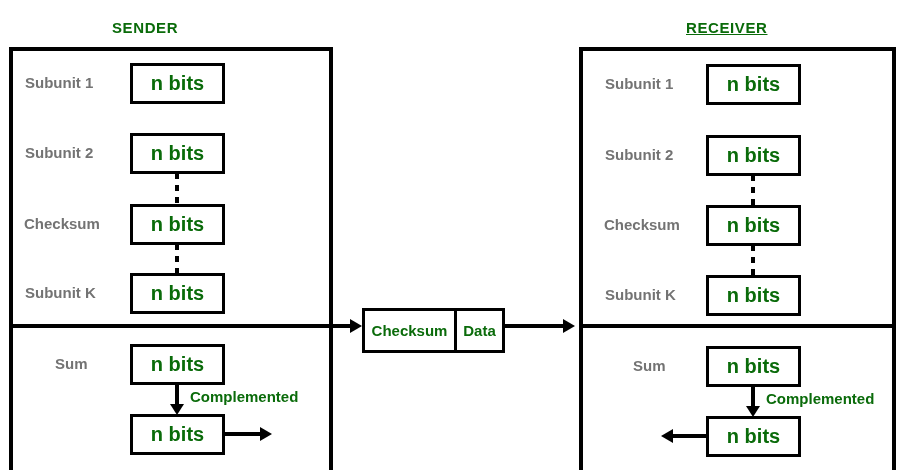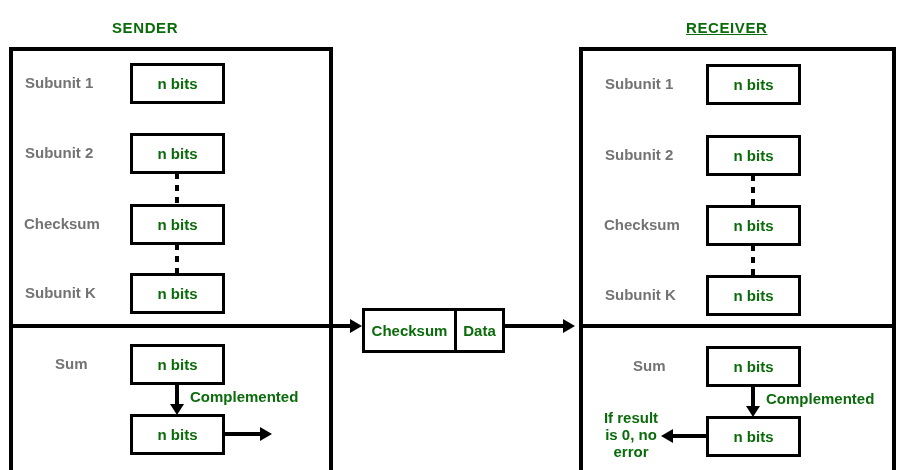--- a/index.html
+++ b/index.html
@@ -53,21 +53,21 @@
   #receiver-divider { left: 579px; top: 308px; width: 317px; }
 
   
   .bitbox {
     position: absolute;
     border: 3px solid #000000;
     box-sizing: border-box;
     background: #ffffff;
     color: #0a6b0a;
     font-weight: bold;
-    font-size: 15px;
+    font-size: 20px;
     display: flex;
     align-items: center;
     justify-content: center;
     white-space: nowrap;
   }
 
   
   .rowlabel {
     position: absolute;
     color: #737373;
@@ -227,17 +227,14 @@
 
   <div class="vline" style="left:751px; top:371px; height:22px;"></div>
   <div class="arrow-down" style="left:746px; top:390px;"></div>
   <div class="annot" style="left:766px; top:374px;">Complemented</div>
 
   <div class="bitbox" style="left:706px; top:400px; width:95px; height:41px;">n bits</div>
 
   <div class="hline" style="left:672px; top:418px; width:36px;"></div>
   <div class="arrow-left" style="left:661px; top:413px;"></div>
 
-  <div class="annot-multi" style="left:596px; top:393px; width:70px;">If result
-is 0, no
-error</div>
 
 </div>
 
 </body></html>

